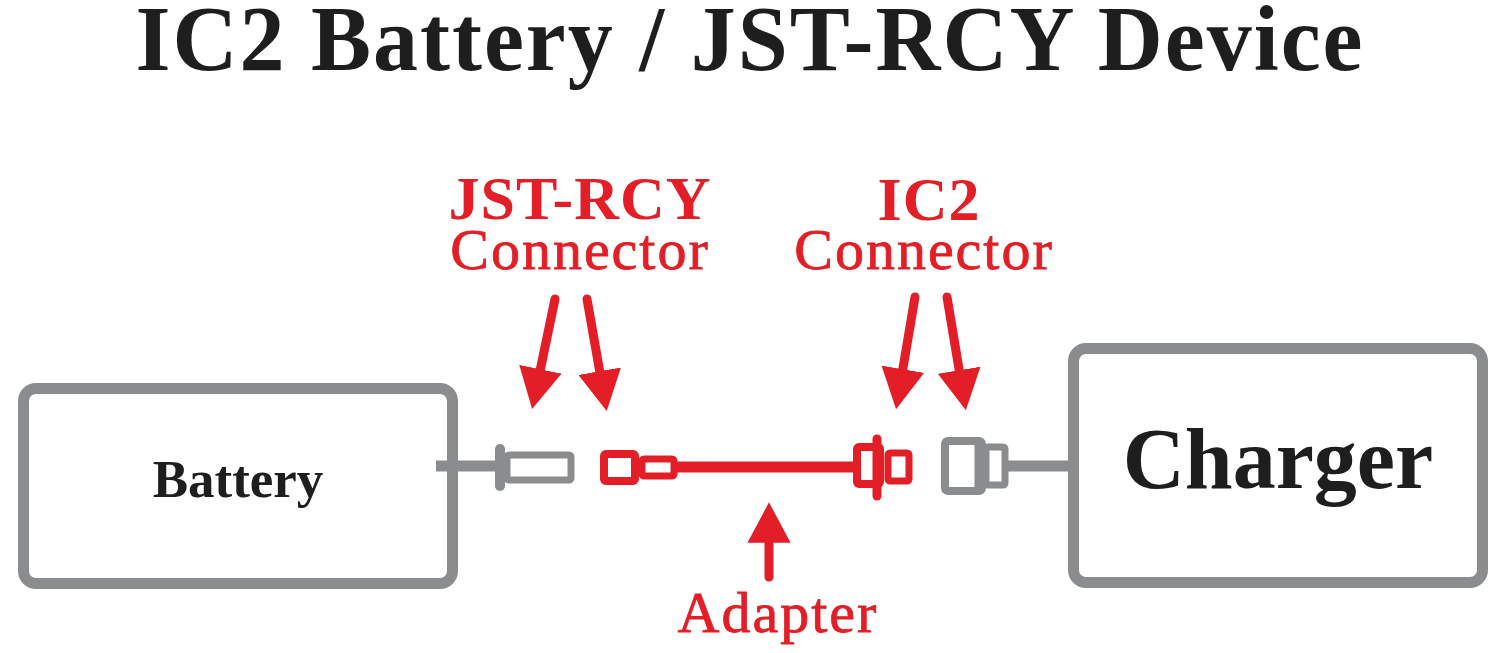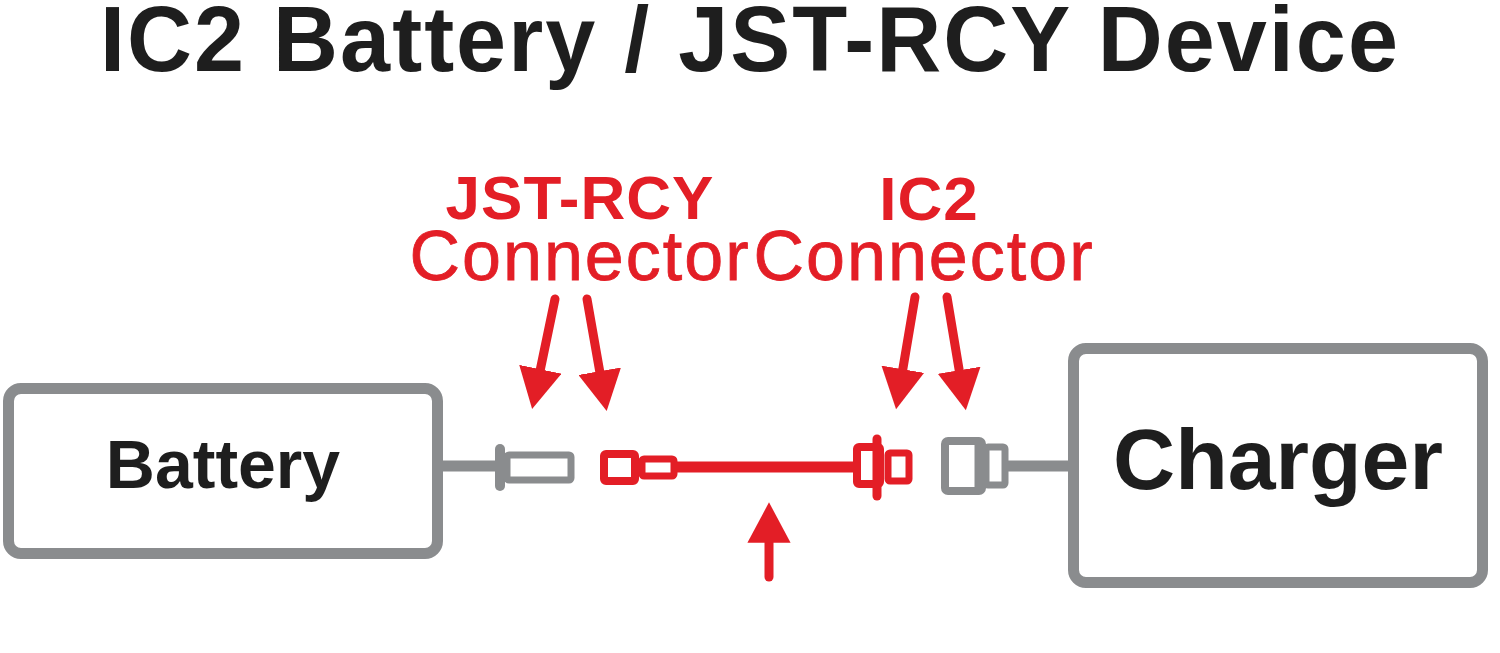--- a/index.html
+++ b/index.html
@@ -11,20 +11,21 @@
   * { margin: 0; padding: 0; box-sizing: border-box; }
   html, body { background: var(--bg); }
   body { font-family: "Liberation Sans", sans-serif; }
 
   .canvas {
     position: relative;
     width: 1500px;
     height: 653px;
     background: var(--bg);
     overflow: hidden;
+    font-family: Liberation Serif, serif;
   }
 
   .title {
     position: absolute;
     top: -8px;
     left: 0;
     width: 100%;
     text-align: center;
     font-size: 90px;
     line-height: 1;
@@ -42,38 +43,38 @@
     color: var(--red);
     line-height: 1;
     white-space: nowrap;
   }
   .lbl.heading {
     font-size: 62px;
     font-weight: 700;
     letter-spacing: 1px;
   }
   .lbl.sub {
-    font-size: 70px;
+    font-size: 58px;
     font-weight: 400;
     letter-spacing: 2px;
     -webkit-text-stroke: 0.8px var(--red);
   }
 
   .box {
     position: absolute;
     border: 11px solid var(--gray);
     border-radius: 18px;
     background: var(--bg);
     display: flex;
     align-items: center;
     justify-content: center;
     color: var(--ink);
     font-weight: 700;
   }
-  .box.battery { left: 3px;    top: 383px; width: 440px; height: 176px; font-size: 68px; }
+  .box.battery { left: 18px;    top: 383px; width: 440px; height: 206px; font-size: 53px; }
   .box.charger { left: 1068px; top: 343px; width: 420px; height: 245px; font-size: 86px; }
   .box span { line-height: 1; transform: translateY(-7px); }
 
   svg.overlay {
     position: absolute;
     left: 0; top: 0;
     width: 1500px; height: 653px;
   }
   .stroke-red  { stroke: var(--red);  fill: none; }
   .stroke-gray { stroke: var(--gray); fill: none; }
@@ -94,20 +95,21 @@
 <div class="canvas">
 
   <h1 class="title">IC2 Battery / JST-RCY Device</h1>
 
   <div class="lbl heading" style="left:580px; top:167px;">JST-RCY</div>
   <div class="lbl sub" style="left:580px; top:221px;">Connector</div>
 
   <div class="lbl heading" style="left:929px; top:168px;">IC2</div>
   <div class="lbl sub" style="left:924px; top:221px;">Connector</div>
 
+  <div class="lbl sub" style="left:778px; top:584px;">Adapter</div>
 
   <div class="box battery">
     <span>Battery</span>
   </div>
 
   <div class="box charger">
     <span>Charger</span>
   </div>
 
   <svg class="overlay" viewBox="0 0 1500 653" aria-hidden="true">

